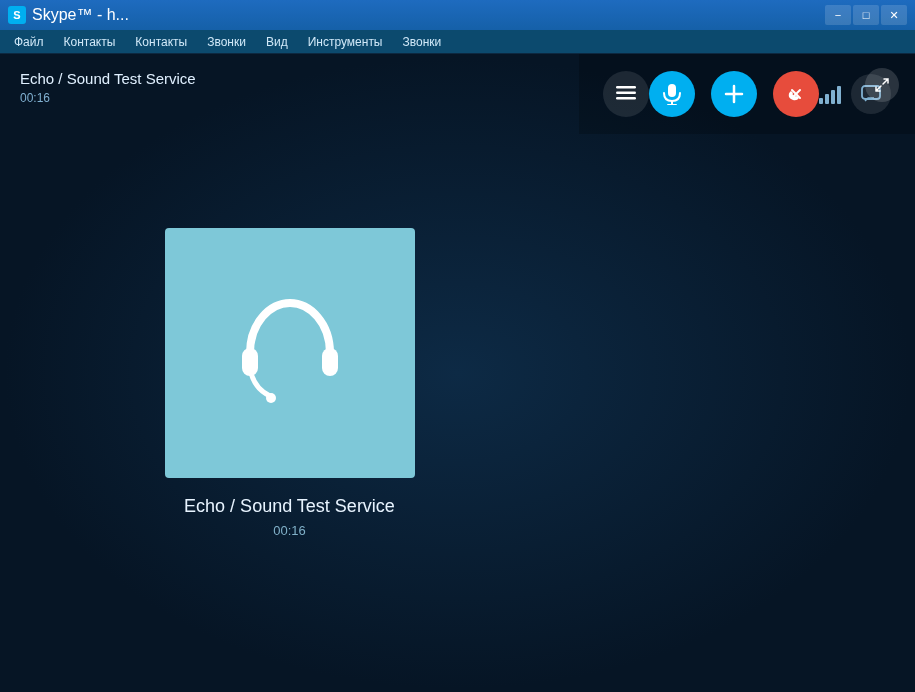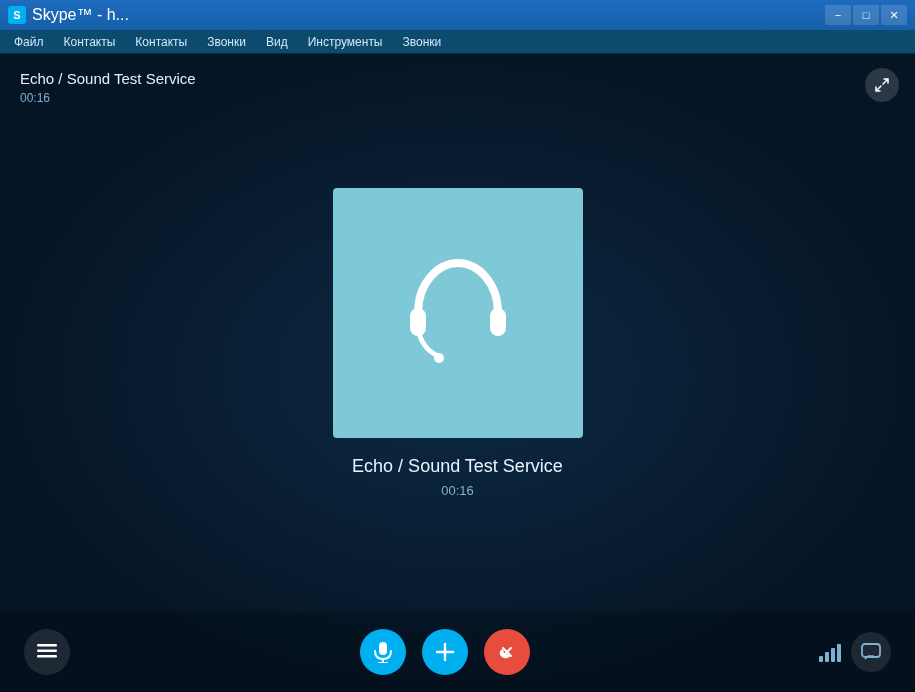--- a/index.html
+++ b/index.html
@@ -77,21 +77,21 @@
       cursor: pointer;
       border-radius: 3px;
     }
 
     
     .call-area {
       height: calc(692px - 30px - 24px);
       background: radial-gradient(ellipse at center, #0d2a45 0%, #061525 70%);
       position: relative;
       display: flex;
-      flex-direction: column;
+      flex-direction: row;
     }
 
     
     .call-info-top {
       position: absolute;
       top: 16px;
       left: 20px;
     }
     .call-name-top {
       color: #e0f0ff;

